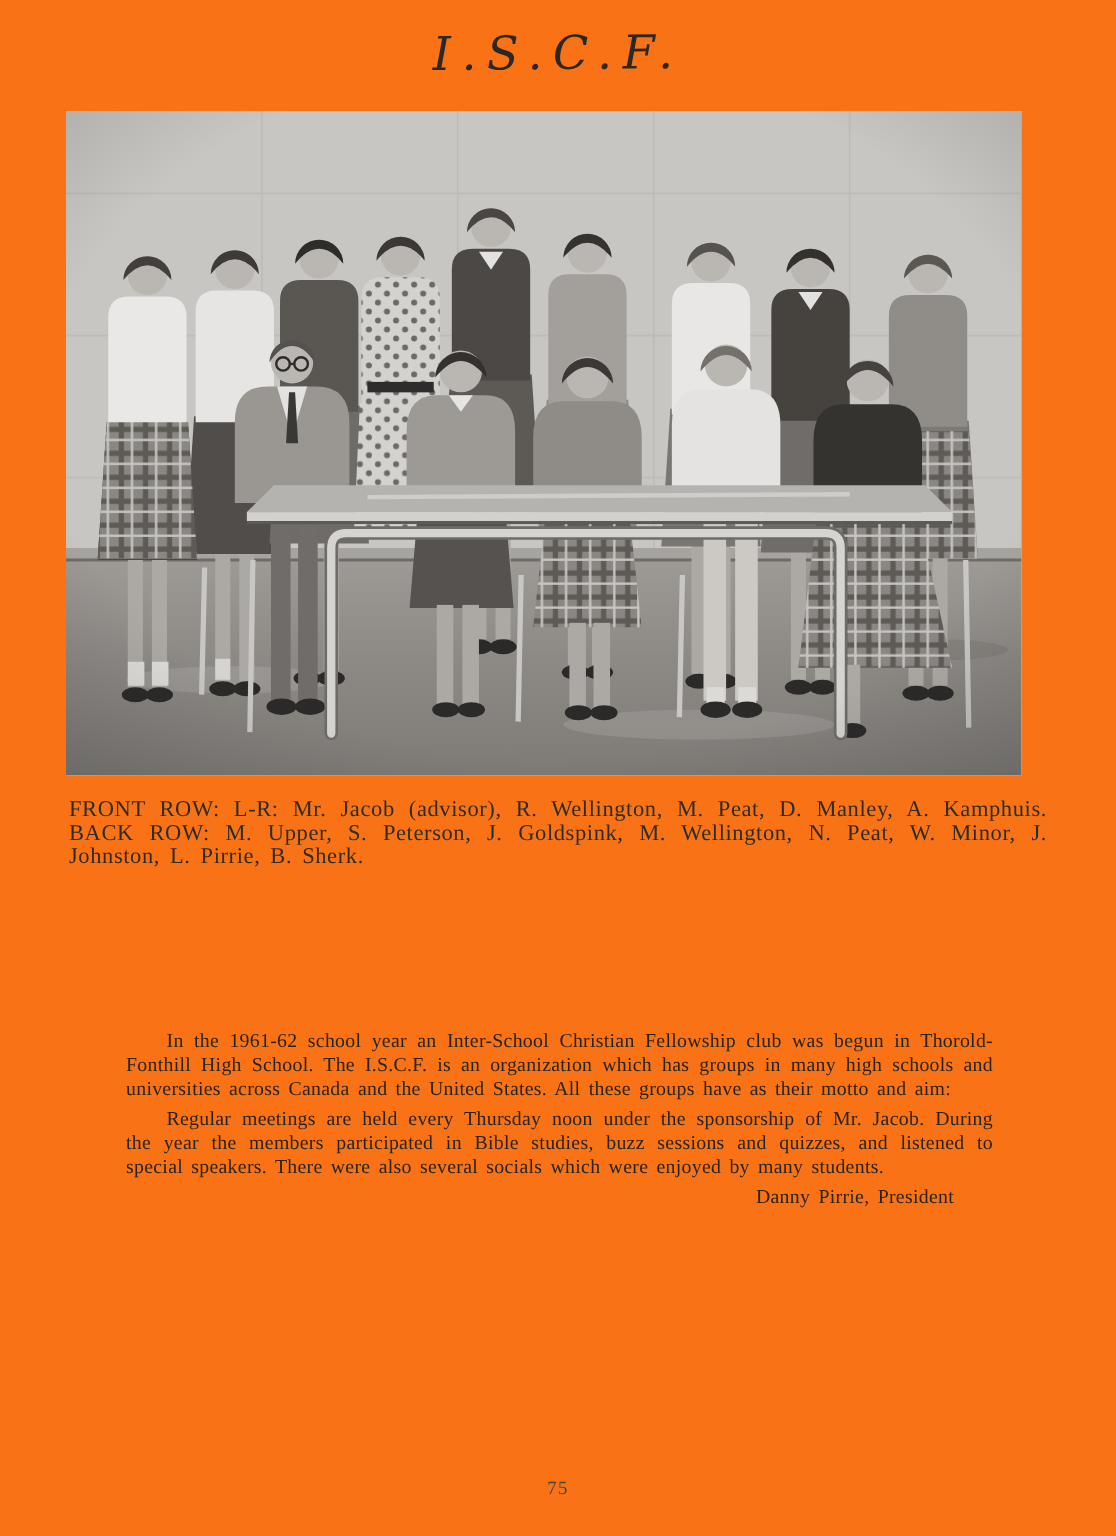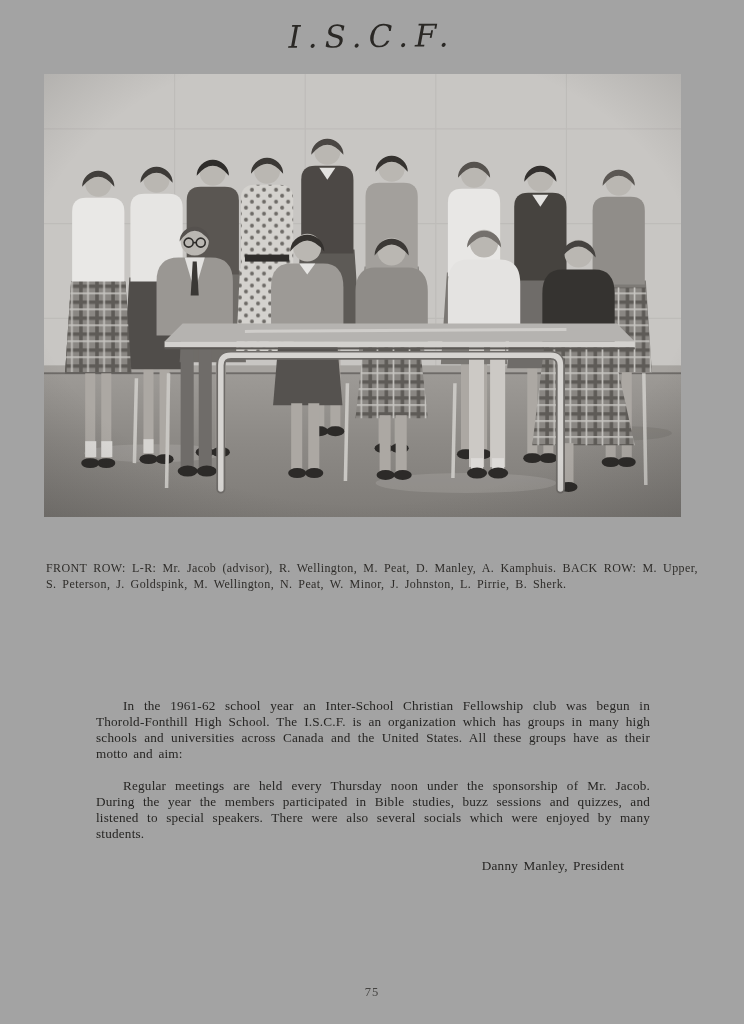--- a/index.html
+++ b/index.html
@@ -1,20 +1,20 @@
 <!DOCTYPE html>
 <html><head>
 <meta charset="utf-8">
 <style>
   html,body{margin:0;padding:0;background:#e8e8e8;}
   .page{
     position:relative;
     width:744px;height:1024px;
     margin:0 auto;
-    background:#a3a3a3;
+    background:#f97316;
     font-family:"Liberation Serif", serif;
     color:#262523;
     overflow:hidden;
   }
   .title{
     position:absolute;top:18px;left:0;width:744px;
     margin:0;text-align:center;
     font-family:"DejaVu Serif", serif;
     font-style:italic;font-weight:500;
     font-size:31px;letter-spacing:7px;
@@ -22,32 +22,32 @@
     transform:rotate(-0.5deg);
   }
   .photo-figure{position:absolute;top:0;left:0;margin:0;}
   .photo{
     position:absolute;left:44px;top:74px;
     width:637px;height:443px;
     background:#c8c6c3;
   }
   .photo svg{display:block;width:100%;height:100%;}
   .caption{
-    position:absolute;left:46px;top:561px;width:652px;
-    font-size:12px;line-height:15.5px;
+    position:absolute;left:46px;top:533px;width:652px;
+    font-size:15px;line-height:15.5px;
     text-align:justify;
     letter-spacing:0.4px;word-spacing:2.5px;
     color:#2e2c29;
   }
   .article{
     position:absolute;left:80px;top:682px;width:586px;
     font-size:13.2px;line-height:16px;
     word-spacing:2px;letter-spacing:0.2px;
   }
-  .article p{margin:16px;}
+  .article p{margin:4px;}
   .para{text-align:justify;}
   .para.indent{text-indent:27px;}
   .motto{padding-left:52px;}
   .signature{text-align:right;padding-right:26px;}
   .page-number{
     position:absolute;top:985px;left:0;width:744px;
     text-align:center;
     font-size:12.5px;letter-spacing:1px;
     color:#454442;
   }
@@ -228,18 +228,18 @@
 
         <rect width="634" height="444" fill="url(#vign)"></rect>
       </svg>
     </div>
     <figcaption class="caption">FRONT ROW: L-R: Mr. Jacob (advisor), R. Wellington, M. Peat, D. Manley, A. Kamphuis. BACK ROW: M. Upper, S. Peterson, J. Goldspink, M. Wellington, N. Peat, W. Minor, J. Johnston, L. Pirrie, B. Sherk.</figcaption>
   </figure>
 
   <section class="article">
     <p class="para indent">In the 1961-62 school year an Inter-School Christian Fellowship club was begun in Thorold-Fonthill High School.  The I.S.C.F. is an organization which has groups in many high schools and universities across Canada and the United States.  All these groups have as their motto and aim:</p>
     <p class="para indent">Regular meetings are held every Thursday noon under the sponsorship of Mr. Jacob. During the year the members participated in Bible studies, buzz sessions and quizzes, and listened to special speakers.  There were also several socials which were enjoyed by many students.</p>
-    <p class="signature">Danny Manley, President</p>
+    <p class="signature">Danny Pirrie, President</p>
   </section>
 
   <div class="page-number">75</div>
 
 </div>
 
 </body></html>

